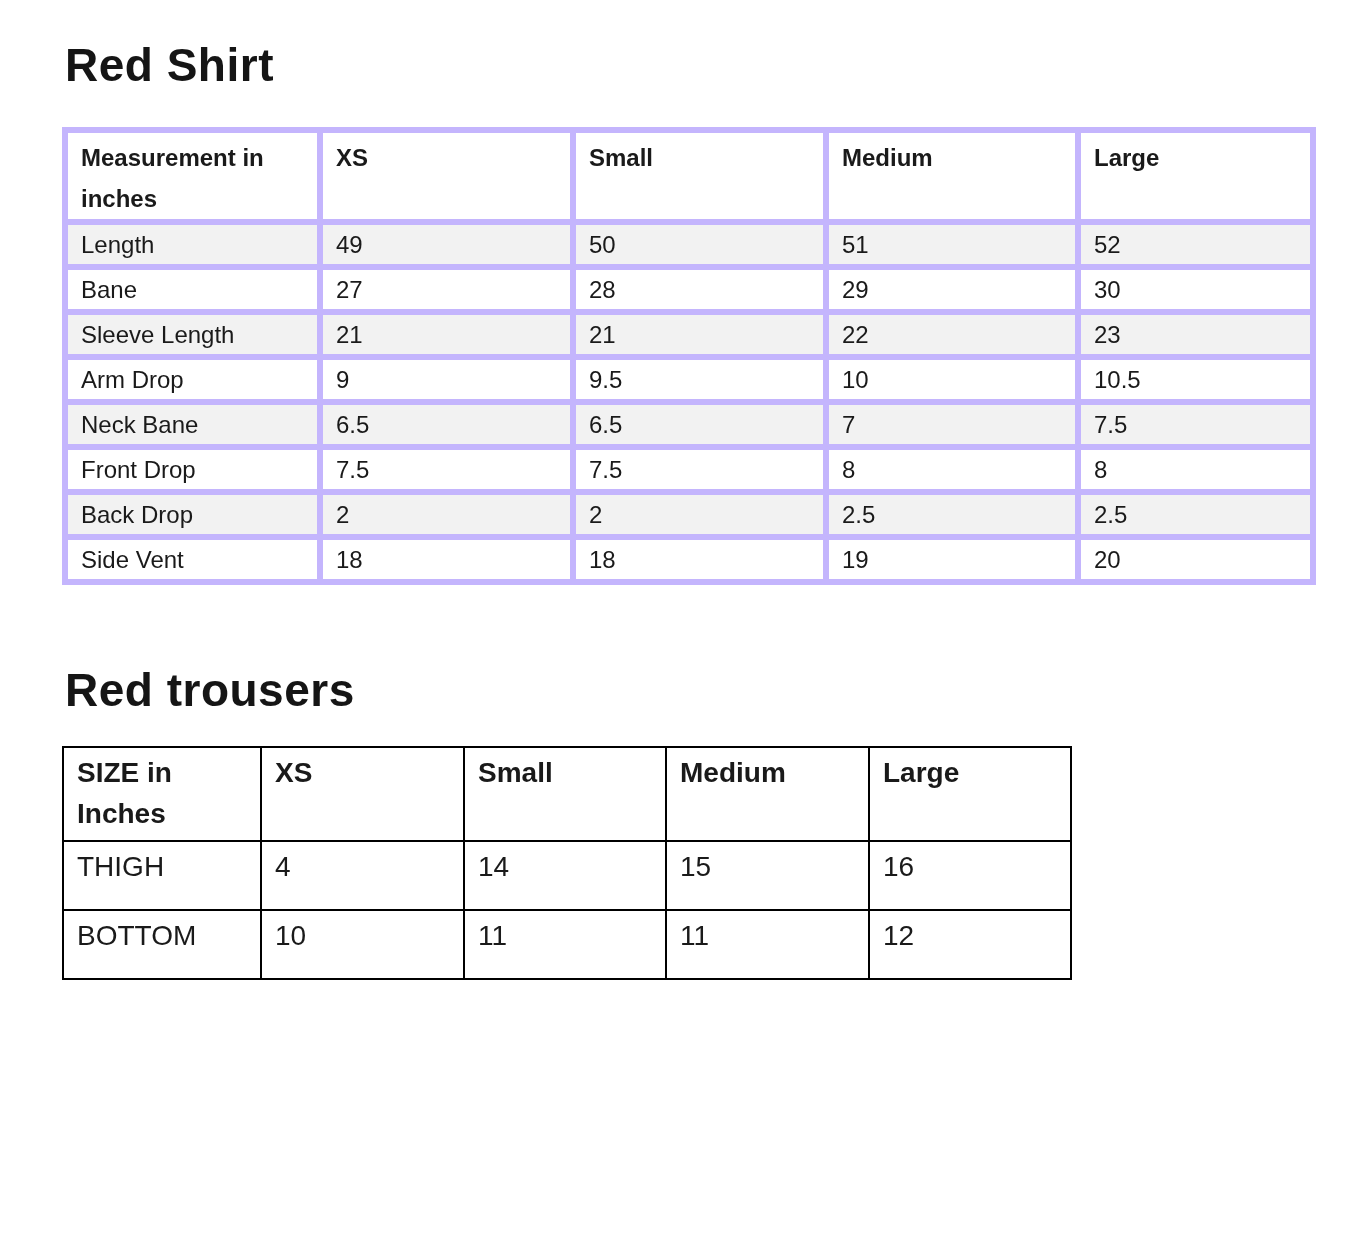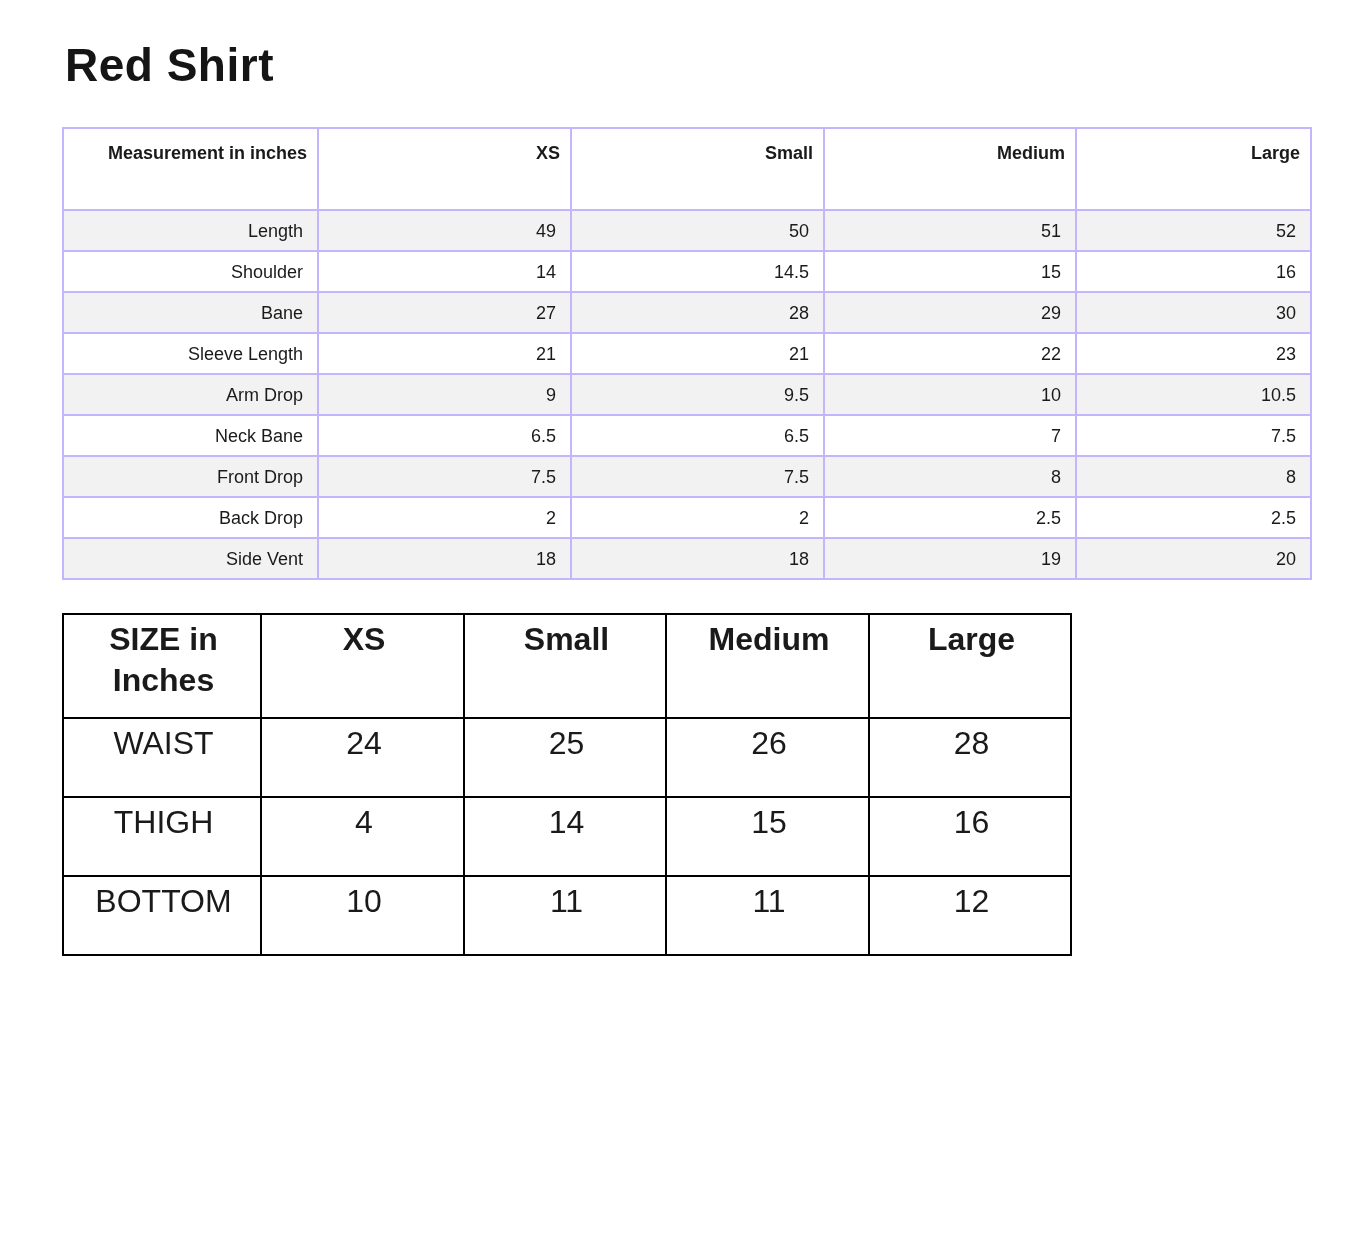--- a/index.html
+++ b/index.html
@@ -32,23 +32,23 @@
     border-collapse: collapse;
     table-layout: fixed;
   }
 
   
   .shirt-table {
     width: 1248px;
     margin-top: 39px;
   }
   .shirt-table th, .shirt-table td {
-    border: 2px solid #c4b5fd;
-    font-size: 18px;
-    text-align: right;
+    border: 6px solid #c4b5fd;
+    font-size: 24px;
+    text-align: left;
     overflow: hidden;
   }
   .shirt-table th {
     font-weight: 700;
     vertical-align: top;
     height: 76px;
     line-height: 41px;
     padding: 4px 10px 0 13px;
   }
   .shirt-table td {
@@ -62,24 +62,24 @@
     background: #f2f2f2;
   }
 
   
   .trousers-table {
     width: 1008px;
     margin-top: 33px;
   }
   .trousers-table th, .trousers-table td {
     border: 2px solid #000000;
-    font-size: 32px;
-    text-align: center;
+    font-size: 28px;
+    text-align: left;
     vertical-align: top;
-    padding: 4px 10px 16px 13px;
+    padding: 4px 10px 6px 13px;
     overflow: hidden;
   }
   .trousers-table th {
     font-weight: 700;
     height: 79px;
     line-height: 41px;
   }
   .trousers-table td {
     font-weight: 400;
     line-height: 41px;
@@ -115,27 +115,20 @@
     </thead>
     <tbody>
       <tr>
         <td>Length</td>
         <td>49</td>
         <td>50</td>
         <td>51</td>
         <td>52</td>
       </tr>
       <tr>
-        <td>Shoulder</td>
-        <td>14</td>
-        <td>14.5</td>
-        <td>15</td>
-        <td>16</td>
-      </tr>
-      <tr>
         <td>Bane</td>
         <td>27</td>
         <td>28</td>
         <td>29</td>
         <td>30</td>
       </tr>
       <tr>
         <td>Sleeve Length</td>
         <td>21</td>
         <td>21</td>
@@ -173,47 +166,41 @@
       <tr>
         <td>Side Vent</td>
         <td>18</td>
         <td>18</td>
         <td>19</td>
         <td>20</td>
       </tr>
     </tbody>
   </table>
 
+  <h1 class="doc-title title-trousers">Red trousers</h1>
 
   <table class="trousers-table">
     <colgroup>
       <col style="width:198px">
         <col style="width:203px">
         <col style="width:202px">
         <col style="width:203px">
         <col style="width:202px">
     </colgroup>
     <thead>
       <tr>
         <th>SIZE in Inches</th>
         <th>XS</th>
         <th>Small</th>
         <th>Medium</th>
         <th>Large</th>
       </tr>
     </thead>
     <tbody>
       <tr>
-        <td>WAIST</td>
-        <td>24</td>
-        <td>25</td>
-        <td>26</td>
-        <td>28</td>
-      </tr>
-      <tr>
         <td>THIGH</td>
         <td>4</td>
         <td>14</td>
         <td>15</td>
         <td>16</td>
       </tr>
       <tr>
         <td>BOTTOM</td>
         <td>10</td>
         <td>11</td>

